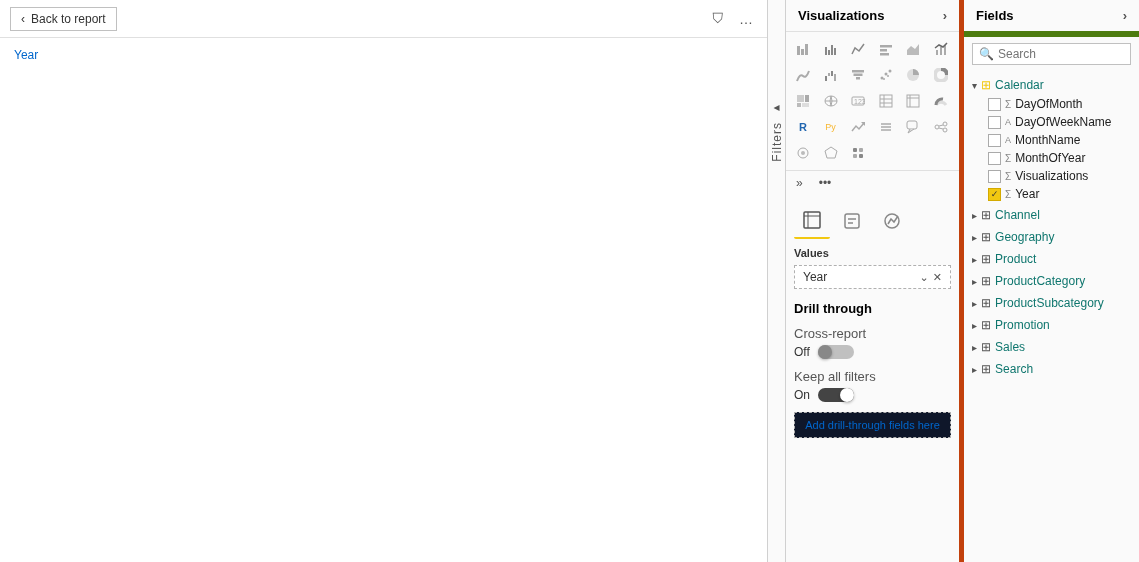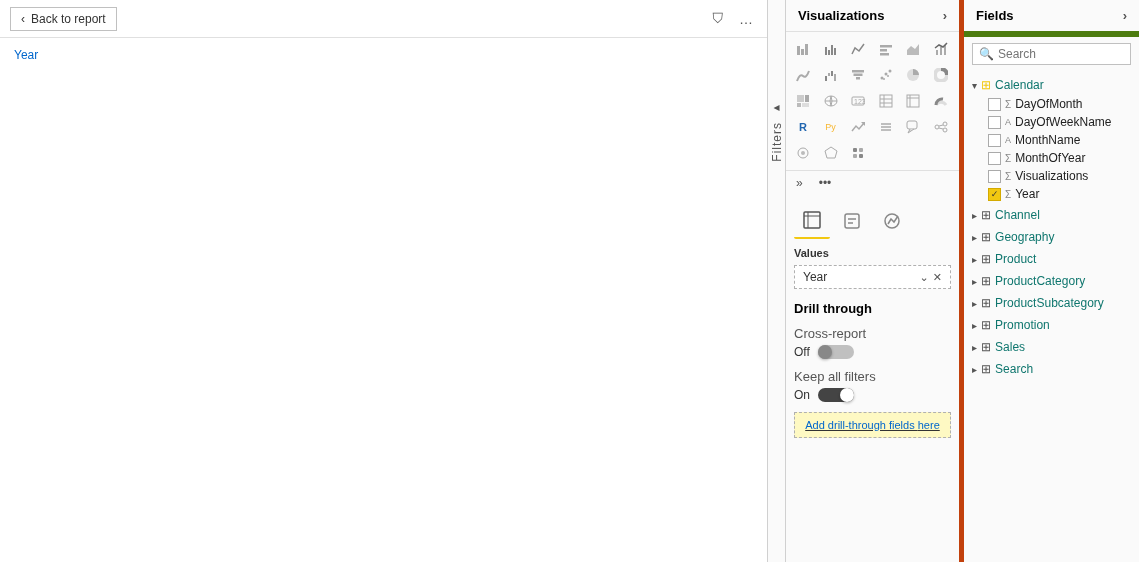--- a/index.html
+++ b/index.html
@@ -240,22 +240,21 @@
     .toggle-track.on .toggle-thumb { left: 22px; background: #fff; }
 
     .add-drillthrough {
       border: 1px dashed #b0b0b0;
       padding: 6px 8px;
       font-size: 11px;
       color: #333;
       text-align: center;
       margin-top: 4px;
       cursor: pointer;
-      background: #fef9c3;
-      text-decoration: underline;
+      background: #0f172a;
     }
 
     .add-drillthrough span { color: #0066cc; }
 
     
     .fields-panel {
       width: 175px;
       background: #fafafa;
       display: flex;
       flex-direction: column;

